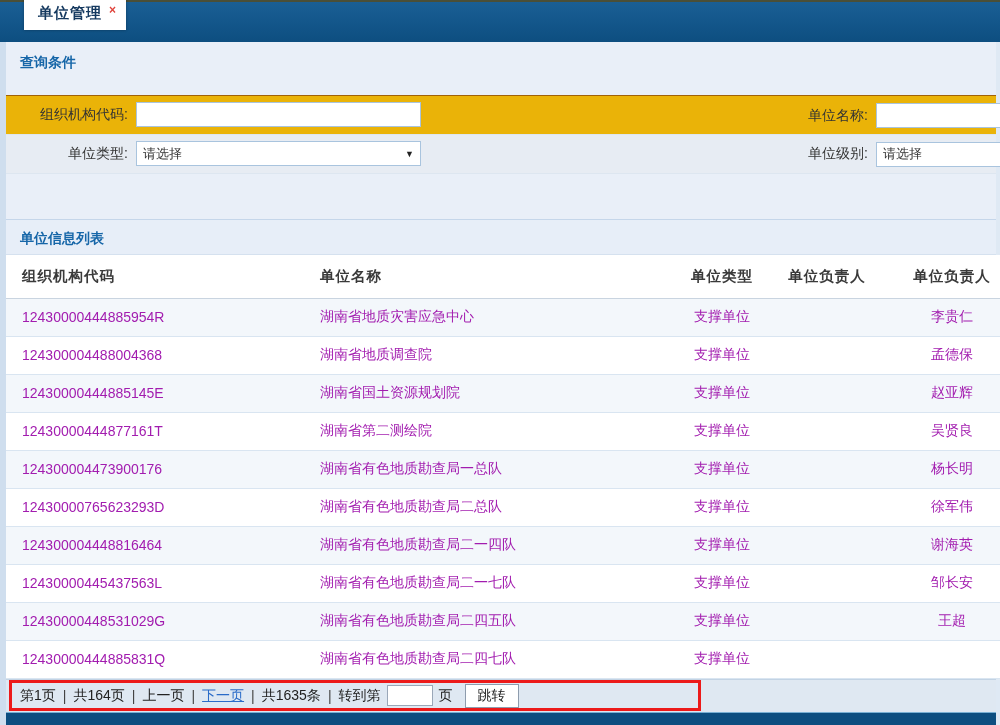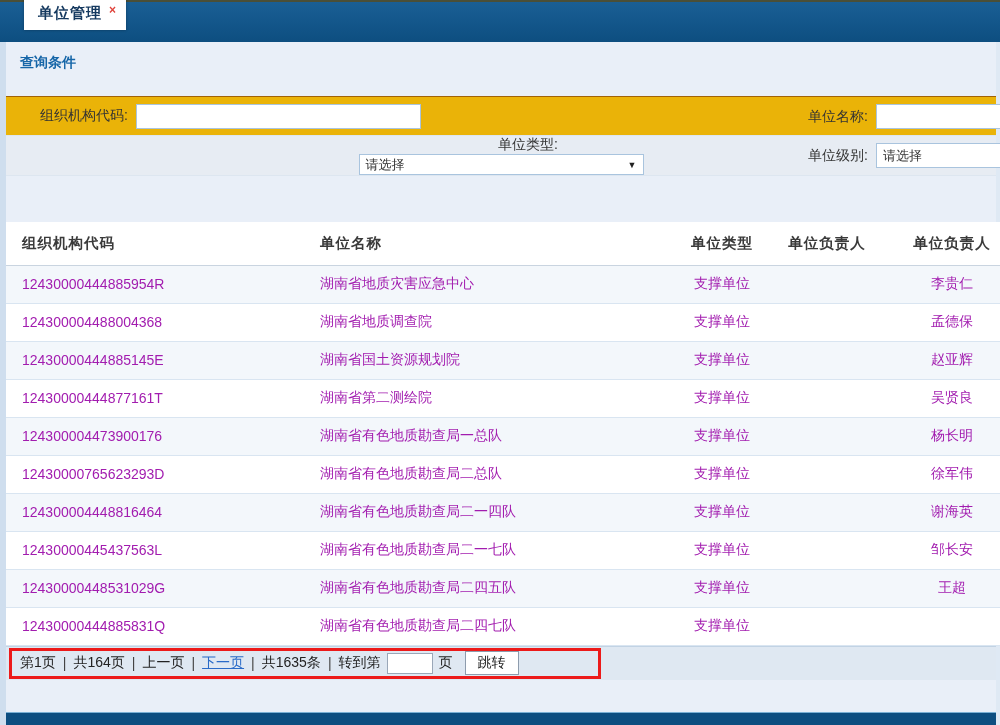--- a/index.html
+++ b/index.html
@@ -16,21 +16,21 @@
   .tab-close { font-size:12px; font-weight:bold; color:#e0443c; margin-left:7px; margin-top:-8px; cursor:pointer; }
 
   .frame { height:683px; border-left:6px solid #cfdeee; border-right:4px solid #dfe9f4;
            display:flex; flex-direction:column; background:#e9eff8; }
 
   
   .q-title, .l-title { height:54px; line-height:40px; padding-left:14px; font-size:14px;
            font-weight:bold; color:#1666a8; }
   .form-row { height:40px; display:flex; align-items:center; position:relative; }
   .form-row.r1 { background:#eab308; border-top:1px solid #a16207; border-bottom:1px solid #dde6f0; }
-  .form-row.r2 { background:#e7ecf3; border-bottom:1px solid #dde6f0;flex-direction:column; }
+  .form-row.r2 { background:#e7ecf3; border-bottom:1px solid #dde6f0; }
   .f-label { width:130px; text-align:right; font-size:14px; color:#333; padding-right:8px; }
   .f-input { width:285px; height:25px; border:1px solid #a9c4de; background:#fff; font-size:13px; padding:0 4px; }
   .f-select { width:285px; height:25px; border:1px solid #a9c4de; background:#fff; font-size:13px;
               display:flex; align-items:center; padding:0 6px; color:#333; cursor:pointer; }
   .f-select .arrow { margin-left:auto; font-size:9px; color:#222; }
   .right-group { position:absolute; left:792px; top:7px; display:flex; align-items:center; }
   .right-group .f-label { width:78px; }
   .right-group .f-input, .right-group .f-select { width:290px; }
   .q-filler { height:46px; }
 
@@ -44,21 +44,21 @@
   th.c0, td.c0 { text-align:left; padding-left:16px; }
   th.c1, td.c1 { text-align:left; padding-left:6px; }
   th.c2, td.c2, th.c3, td.c3, th.c4, td.c4 { text-align:center; }
   tbody td { height:38px; border-bottom:1px solid #d9e5f1; font-size:14px; color:#a21caf; }
   tbody tr.alt { background:#f3f7fb; }
 
   
   .pagebar { height:34px; background:#dfe8f2; border-top:1px solid #c2d3e4;
              display:flex; align-items:center; padding-left:3px; }
   .red-box { display:flex; align-items:center; border:3px solid #ec1a1a; height:31px;
-             width:592px; padding:0 8px; }
+             width:692px; padding:0 8px; }
   .pg { font-size:14px; color:#222; white-space:nowrap; }
   .pg.sep { margin:0 7px; color:#444; }
   .pg.link { color:#2a6bc8; text-decoration:underline; cursor:pointer; }
   .pg.btn-like { cursor:pointer; }
   .goto-input { width:46px; height:21px; border:1px solid #9aa7b8; background:#fff; margin:0 6px; font-size:13px; padding:0 3px; }
   .jump-btn { height:24px; margin-left:12px; padding:0 12px; background:#fff; border:1px solid #8e9cad;
               font-size:14px; color:#222; cursor:pointer; font-family:inherit; }
 
   .bottombar { height:13px; background:#0d4e80; border-top:1px solid #7ab0d4; margin-top:auto; }
 </style>
@@ -97,20 +97,21 @@
       <div class="right-group">
         <span class="f-label">单位级别:</span>
         <div class="f-select">
           <span>请选择</span>
         </div>
       </div>
     </div>
 
     <div class="q-filler"></div>
 
+    <div class="l-title">单位信息列表</div>
 
     <table>
       <colgroup>
           <col class="w0">
           <col class="w1">
           <col class="w2">
           <col class="w3">
           <col class="w4">
         </colgroup>
       <thead>

